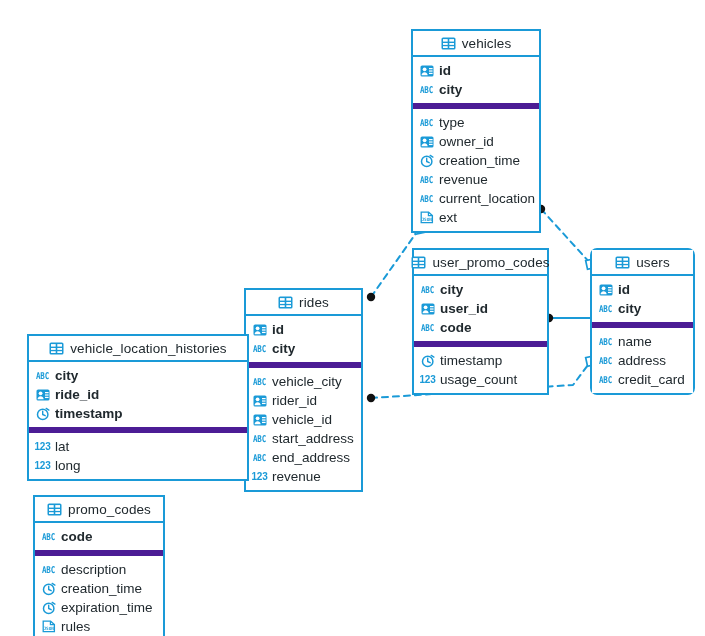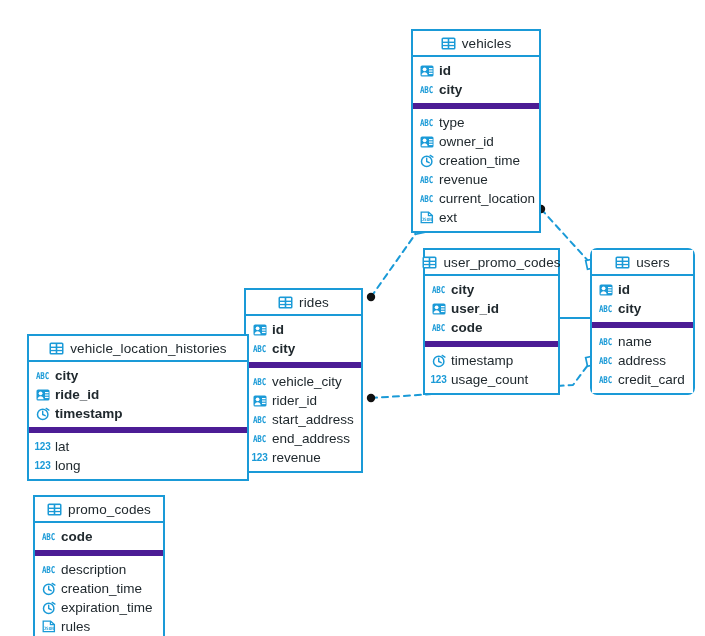--- a/index.html
+++ b/index.html
@@ -220,21 +220,21 @@
             <svg width="14" height="13" viewBox="0 0 14 13">
               <path d="M1.2 1.2 H8.6 L12.4 4.6 V11.6 H1.2 Z" fill="none" stroke="#1a9ad7" stroke-width="1.3"></path>
               <path d="M8.4 1.3 V4.7 H12.3" fill="none" stroke="#1a9ad7" stroke-width="1.2"></path>
               <text x="6.7" y="10.2" font-family="DejaVu Sans Mono, monospace" font-size="4.4" font-weight="bold" fill="#1a9ad7" text-anchor="middle">JSON</text>
             </svg>
           </span>
           <span class="field-name">ext</span>
         </div>
       </div>
     </div>
-    <div class="table-card" style="left: 423px; top: 248px; width: 137px;">
+    <div class="table-card" style="left: 412px; top: 248px; width: 137px;">
       <div class="tbl-header">
         <span class="ic">
           <svg width="15" height="13" viewBox="0 0 15 13">
             <rect x="0.5" y="0.5" width="14" height="12" rx="1.6" fill="#1a9ad7"></rect>
             <rect x="2" y="2.1" width="4.7" height="2.5" fill="#ffffff"></rect>
             <rect x="8.3" y="2.1" width="4.7" height="2.5" fill="#ffffff"></rect>
             <rect x="2" y="6.0" width="4.7" height="1.9" fill="#ffffff"></rect>
             <rect x="8.3" y="6.0" width="4.7" height="1.9" fill="#ffffff"></rect>
             <rect x="2" y="9.2" width="4.7" height="1.8" fill="#ffffff"></rect>
             <rect x="8.3" y="9.2" width="4.7" height="1.8" fill="#ffffff"></rect>
@@ -396,20 +396,33 @@
               <path d="M1.5 10.2c0.3-1.9 1.6-2.9 3.1-2.9s2.8 1 3.1 2.9z" fill="#ffffff"></path>
               <rect x="9.0" y="3.0" width="3.6" height="1.25" fill="#ffffff"></rect>
               <rect x="9.0" y="5.4" width="3.6" height="1.25" fill="#ffffff"></rect>
               <rect x="9.0" y="7.8" width="3.6" height="1.25" fill="#ffffff"></rect>
             </svg>
           </span>
           <span class="field-name">rider_id</span>
         </div>
         <div class="field-row">
           <span class="ic">
+            <svg width="14" height="12" viewBox="0 0 14 12">
+              <rect x="0.5" y="0.5" width="13" height="11" rx="1.6" fill="#1a9ad7"></rect>
+              <circle cx="4.6" cy="4.3" r="1.9" fill="#ffffff"></circle>
+              <path d="M1.5 10.2c0.3-1.9 1.6-2.9 3.1-2.9s2.8 1 3.1 2.9z" fill="#ffffff"></path>
+              <rect x="9.0" y="3.0" width="3.6" height="1.25" fill="#ffffff"></rect>
+              <rect x="9.0" y="5.4" width="3.6" height="1.25" fill="#ffffff"></rect>
+              <rect x="9.0" y="7.8" width="3.6" height="1.25" fill="#ffffff"></rect>
+            </svg>
+          </span>
+          <span class="field-name">vehicle_id</span>
+        </div>
+        <div class="field-row">
+          <span class="ic">
             <span class="ic-abc">ABC</span>
           </span>
           <span class="field-name">start_address</span>
         </div>
         <div class="field-row">
           <span class="ic">
             <span class="ic-abc">ABC</span>
           </span>
           <span class="field-name">end_address</span>
         </div>

